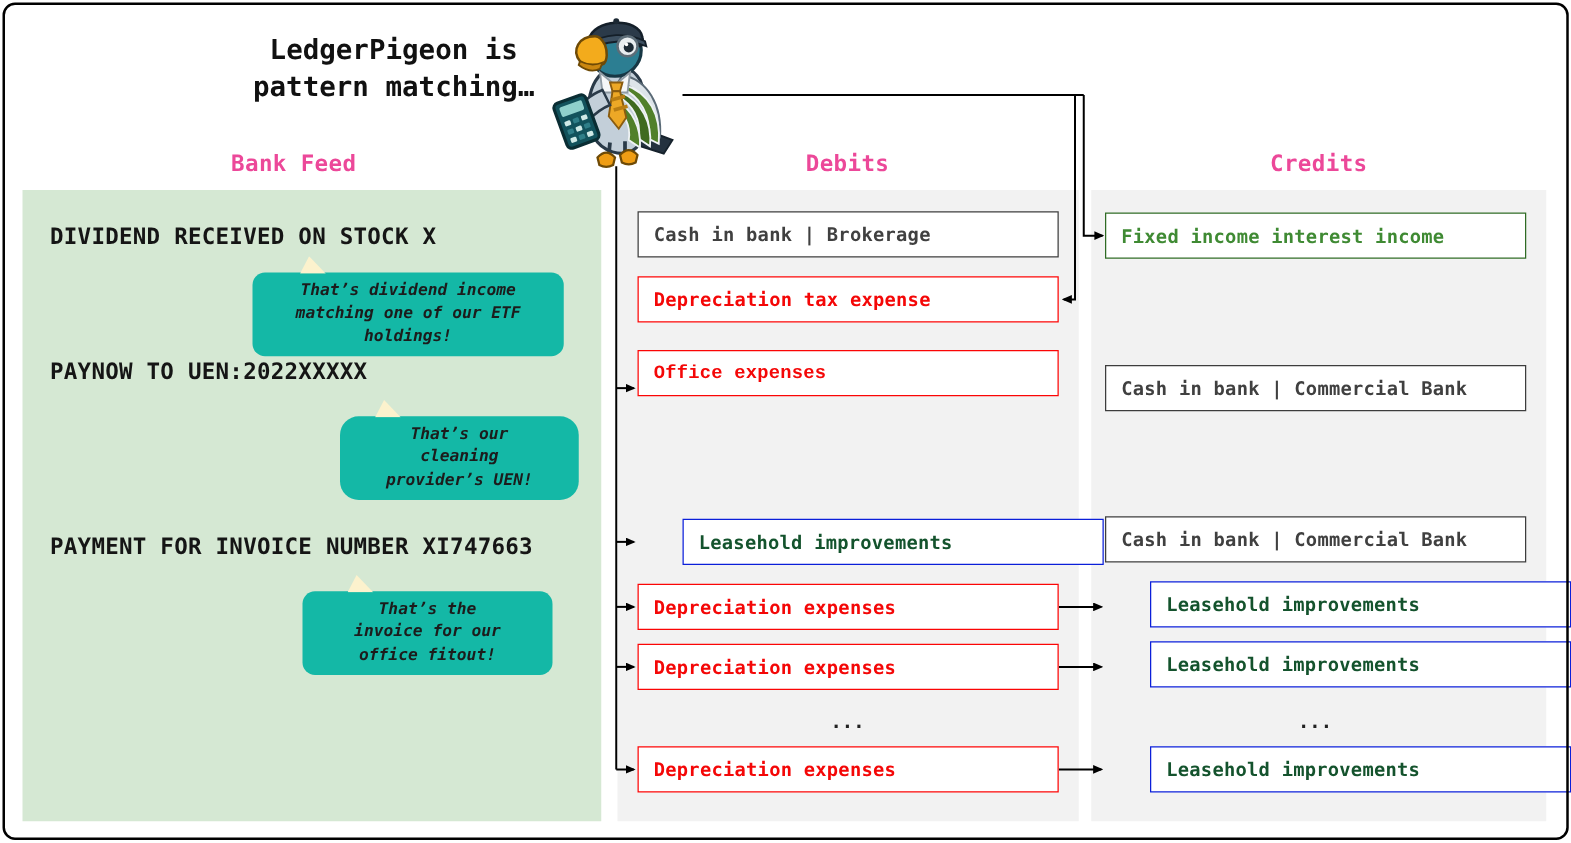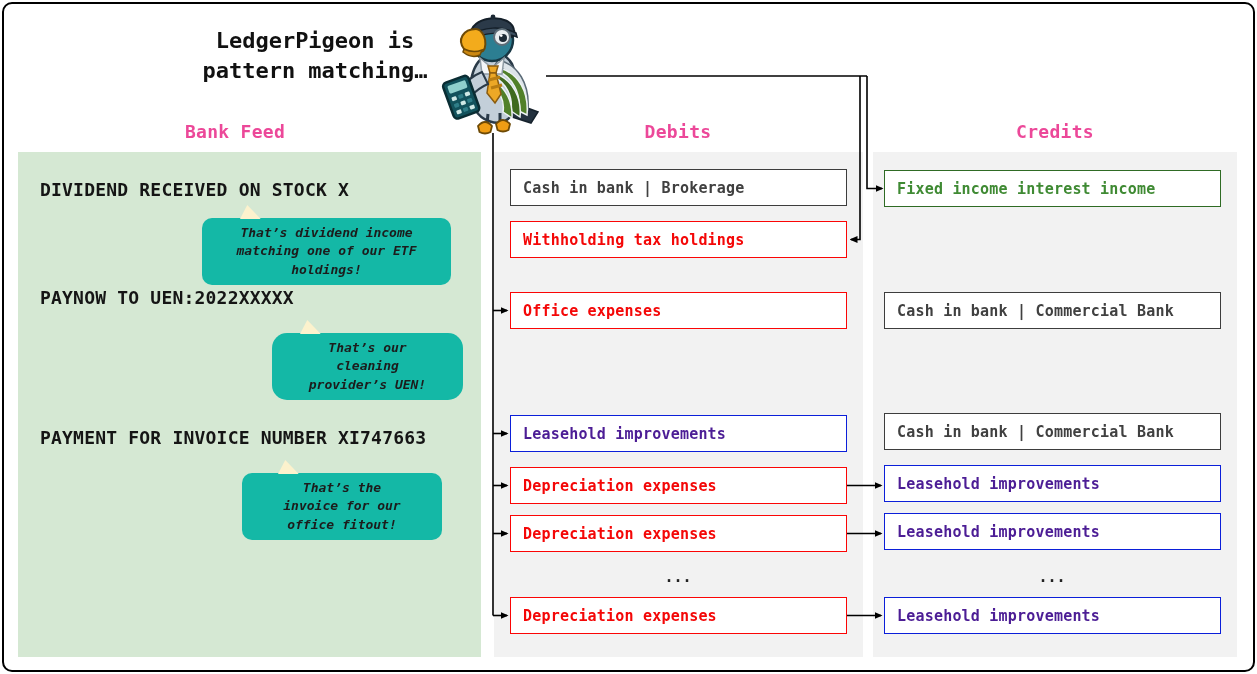--- a/index.html
+++ b/index.html
@@ -32,21 +32,21 @@
     position:absolute;top:-13px;width:28px;height:14px;background:#fcf2cd;
     clip-path:polygon(26% 0, 0 100%, 74% 100%);
   }
   .box{
     position:absolute;width:337px;height:37px;background:#fff;
     display:flex;align-items:center;padding:0 12px;box-sizing:border-box;
     font-size:15px;font-weight:600;letter-spacing:.2px;z-index:3;white-space:nowrap;
   }
   .box.v-black{border:1.6px solid #3d3d3d;color:#404040;}
   .box.v-red{border:1.6px solid #fb0505;color:#f40707;}
-  .box.v-blue{border:1.6px solid #0b1fd9;color:#4c1d95;}
+  .box.v-blue{border:1.6px solid #0b1fd9;color:#14532d;margin-left:36px;}
   .box.v-green{border:1.6px solid #2f6b24;color:#3f8a33;}
   .dots{
     position:absolute;width:60px;text-align:center;font-size:15px;font-weight:bold;
     color:#222;z-index:3;
   }
   .connectors{position:absolute;left:0;top:0;z-index:2;pointer-events:none;}
   .mascot{position:absolute;left:440px;top:6px;width:110px;height:132px;z-index:6;}
 </style>
 </head>
 <body>
@@ -103,22 +103,22 @@
   <div class="bubble" style="left:272px;top:333px;width:191px;border-radius:15px;">
     <div class="tail" style="left:28px;"></div>
     <span>That’s our cleaning provider’s UEN!</span>
   </div>
   <div class="bubble" style="left:242px;top:473px;width:200px;">
     <div class="tail" style="left:36px;"></div>
     <span>That’s the invoice for our office fitout!</span>
   </div>
 
   <div class="box v-black" style="left:510px;top:169px;">Cash in bank | Brokerage</div>
-  <div class="box v-red" style="left:510px;top:221px;">Withholding tax holdings</div>
-  <div class="box v-red" style="left:510px;top:292px;">Office expenses</div>
+  <div class="box v-red" style="left:510px;top:221px;">Depreciation tax expense</div>
+  <div class="box v-red" style="left:510px;top:280px;font-family:Liberation Mono, monospace;">Office expenses</div>
   <div class="box v-blue" style="left:510px;top:415px;">Leasehold improvements</div>
   <div class="box v-red" style="left:510px;top:467px;">Depreciation expenses</div>
   <div class="box v-red" style="left:510px;top:515px;">Depreciation expenses</div>
   <div class="dots" style="left:648px;top:568px;">...</div>
   <div class="box v-red" style="left:510px;top:597px;">Depreciation expenses</div>
 
   <div class="box v-green" style="left:884px;top:170px;">Fixed income interest income</div>
   <div class="box v-black" style="left:884px;top:292px;">Cash in bank | Commercial Bank</div>
   <div class="box v-black" style="left:884px;top:413px;">Cash in bank | Commercial Bank</div>
   <div class="box v-blue" style="left:884px;top:465px;">Leasehold improvements</div>

